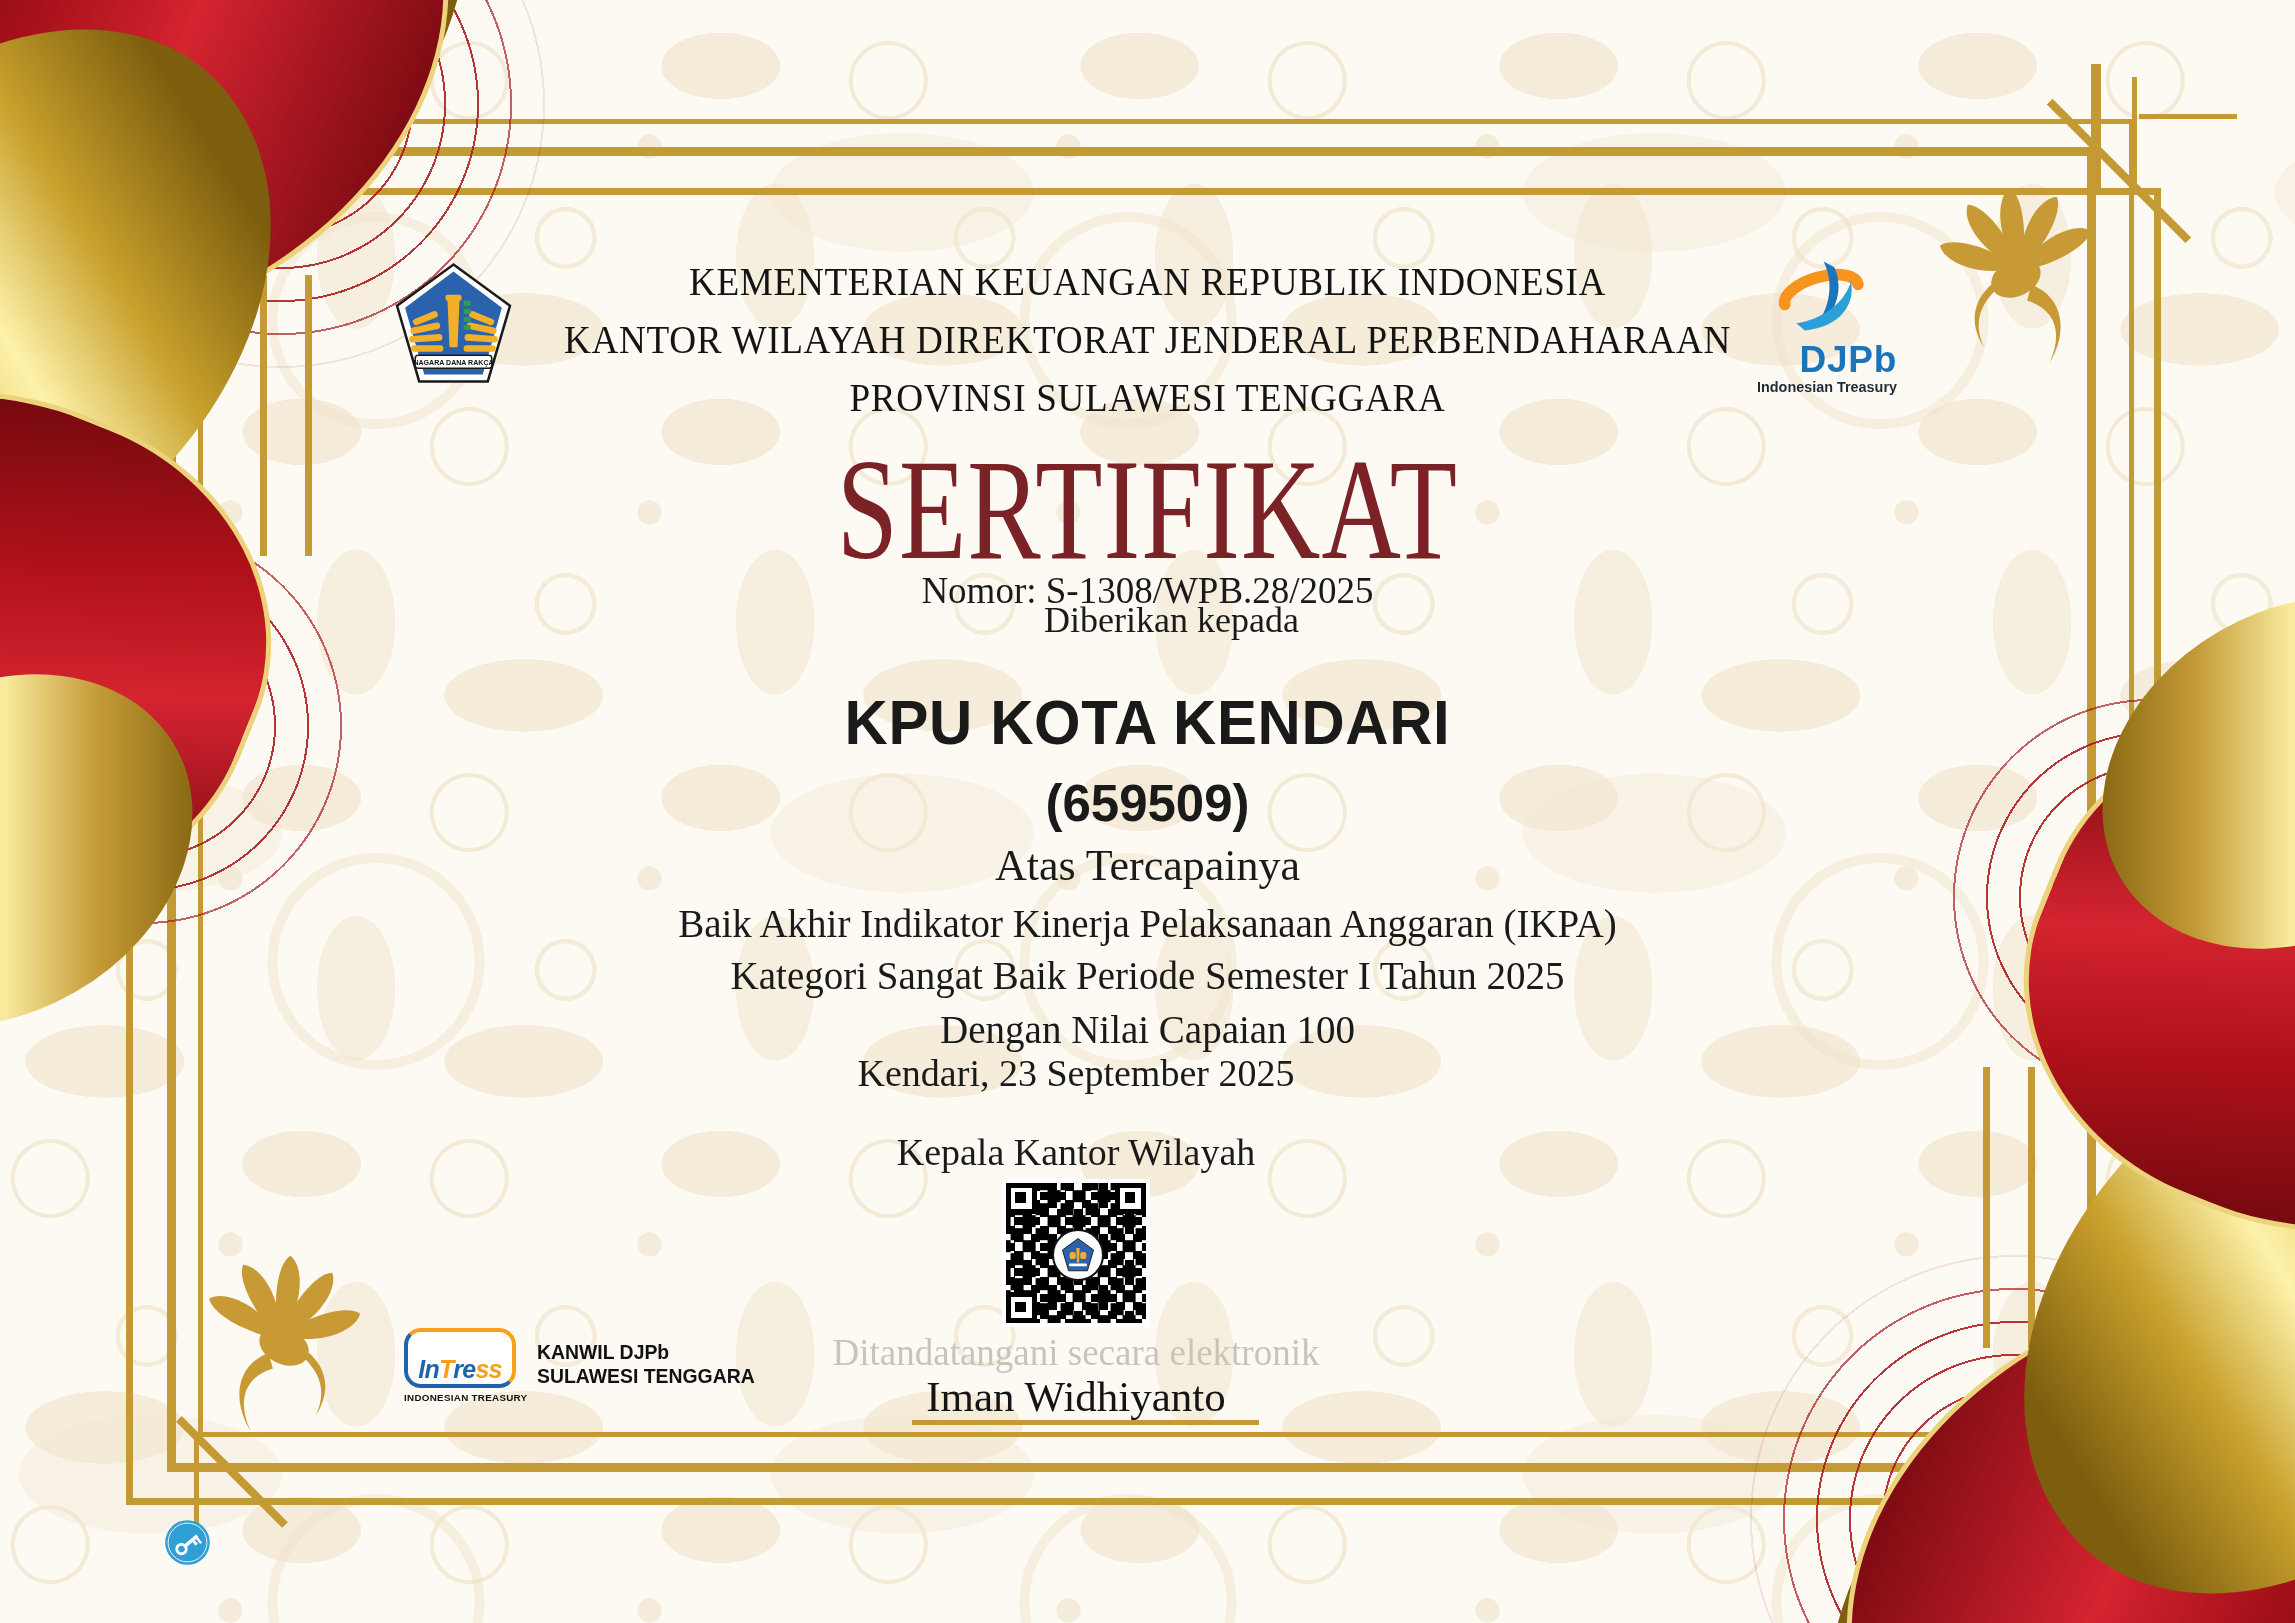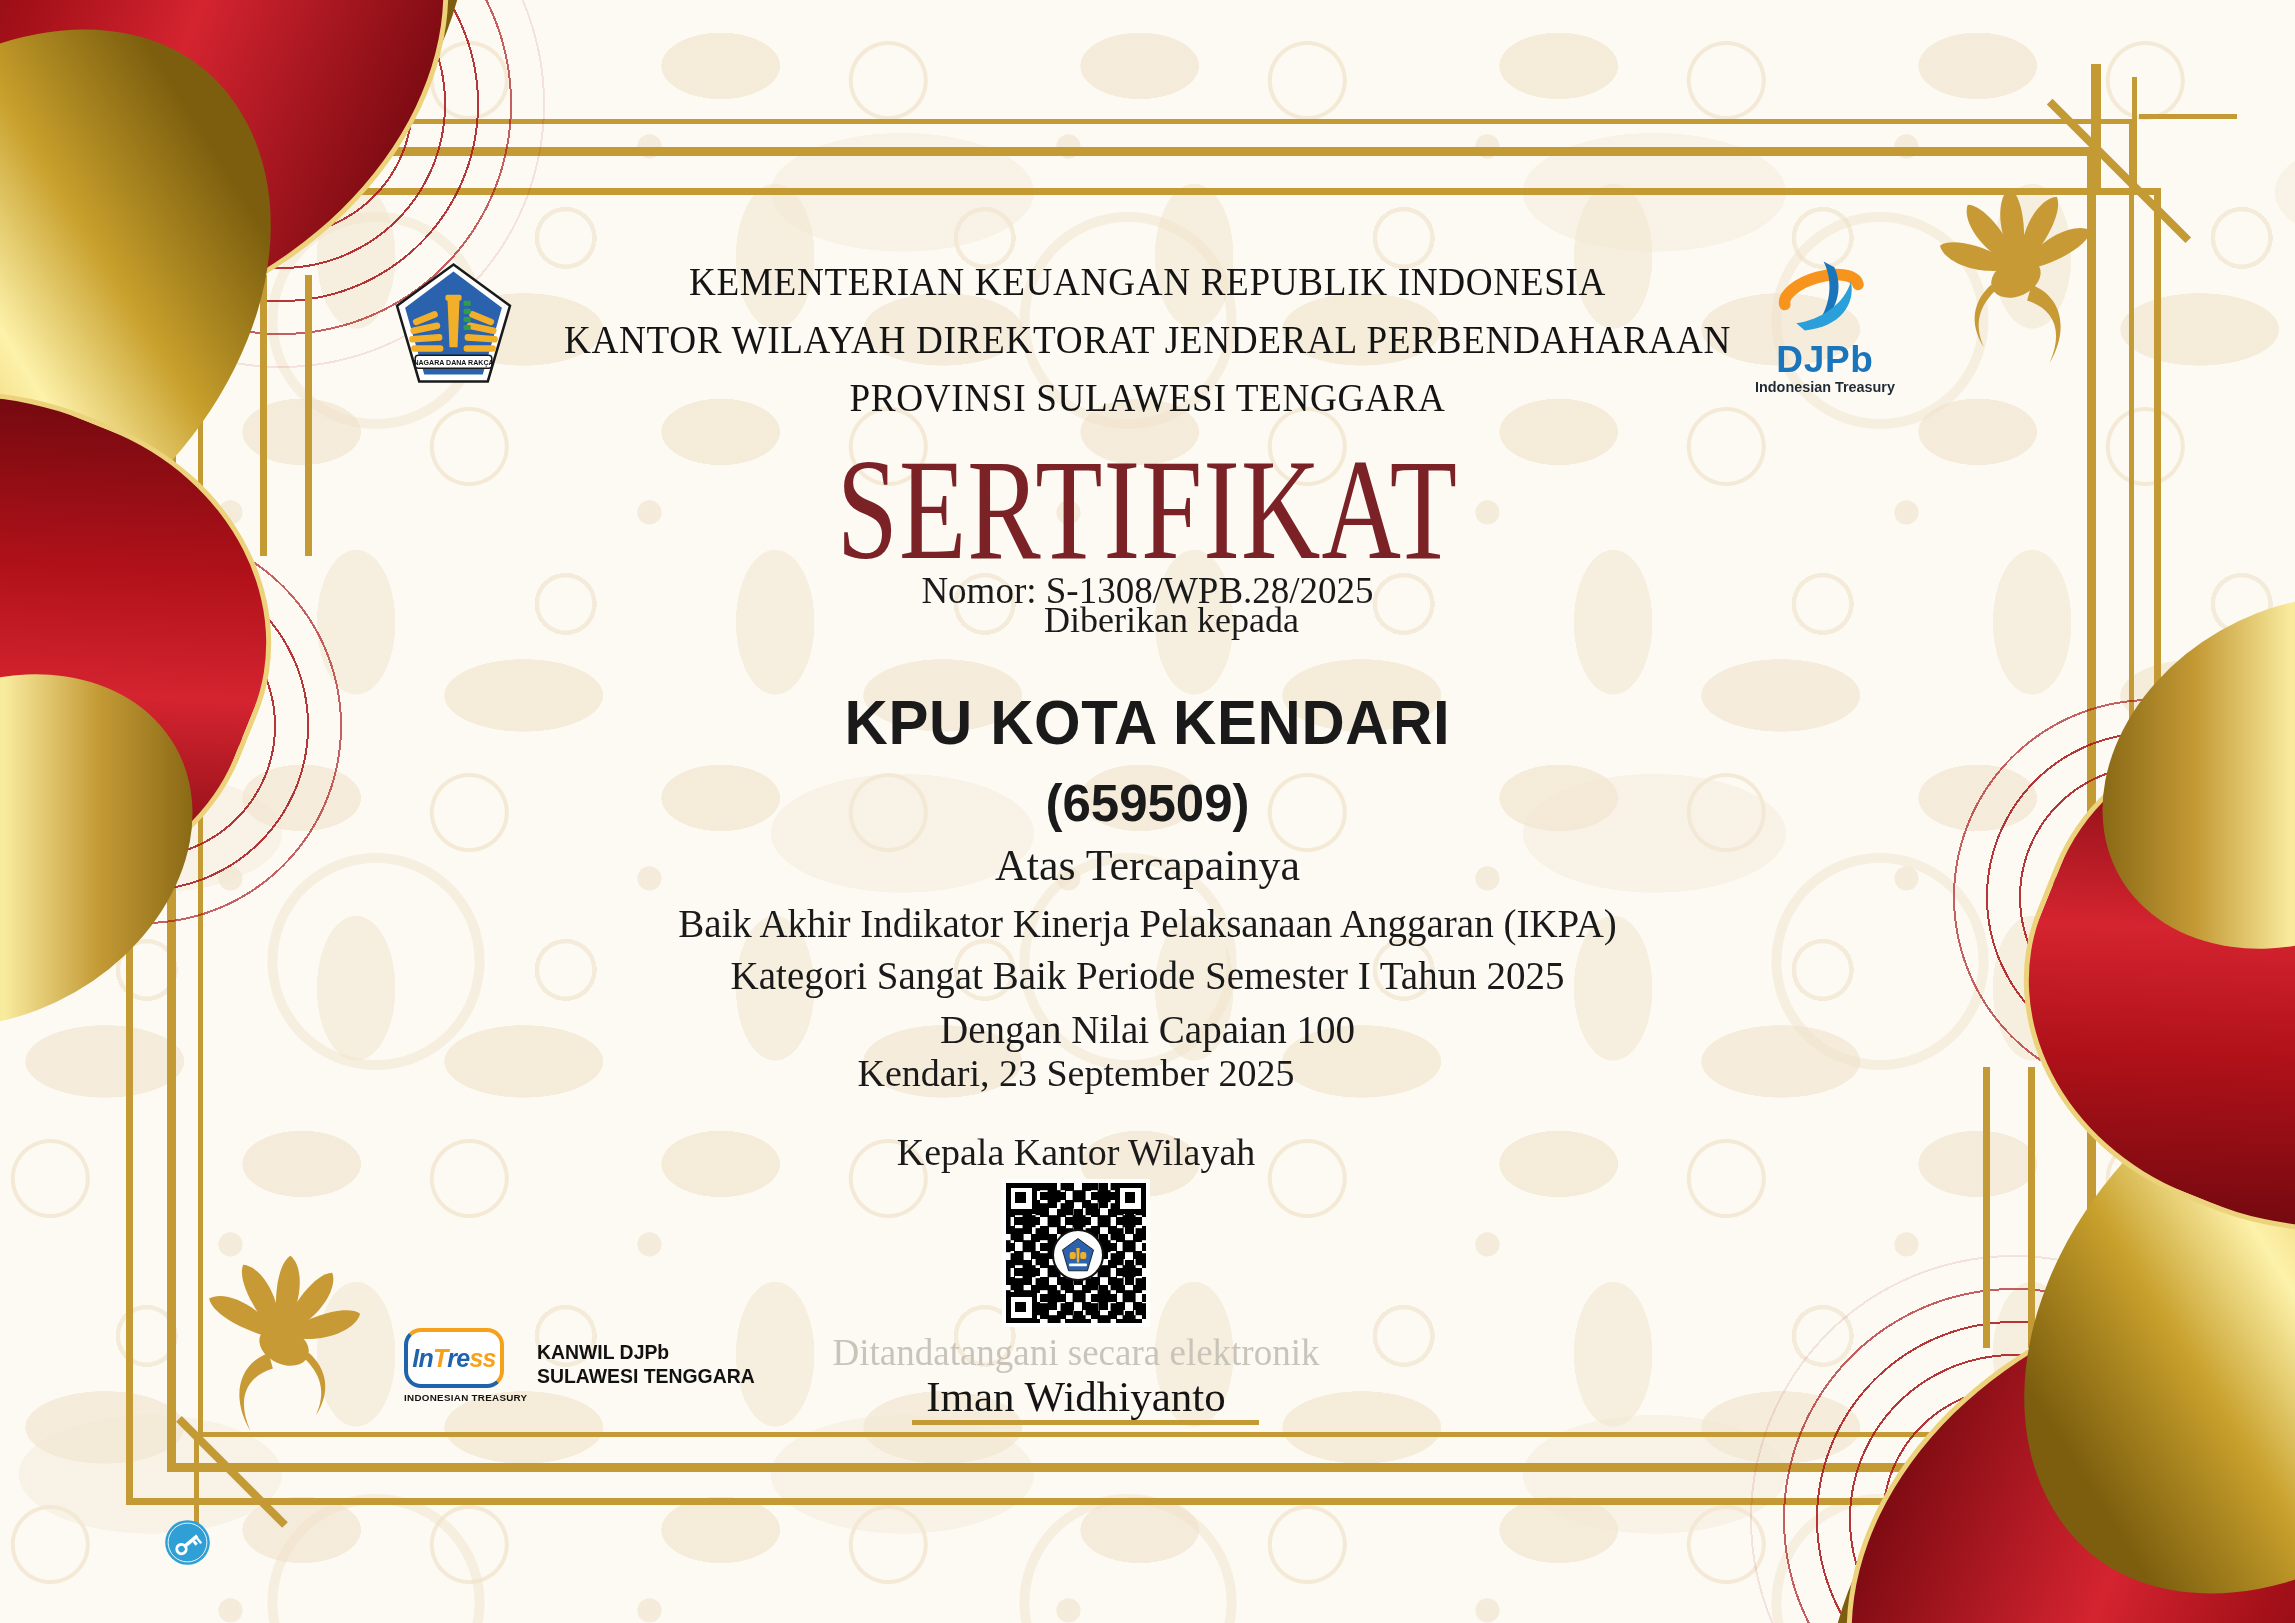--- a/index.html
+++ b/index.html
@@ -54,21 +54,21 @@
     mask:radial-gradient(circle, #000 58%, transparent 71%);}
   .rings.a{left:13px;top:-164px;width:536px;height:536px;}
   .rings.b{left:-85px;top:497px;width:458px;height:458px;}
   .vbar{position:absolute;width:6.5px;background:#c49a35;}
 
   
   .flower{position:absolute;z-index:3;}
 
   
   .kemenkeu-logo{position:absolute;left:393px;top:262px;width:121px;height:128px;z-index:5;}
-  .djpb-logo{position:absolute;left:1753px;top:260px;width:144px;height:145px;z-index:5;text-align:center;}
+  .djpb-logo{position:absolute;left:1753px;top:260px;width:144px;height:145px;z-index:5;text-align:right;}
   .djpb-abbr{font-family:"Liberation Sans",sans-serif;font-weight:bold;font-size:37px;color:#1b75bb;letter-spacing:0.7px;line-height:37px;}
   .djpb-cap{font-family:"Liberation Sans",sans-serif;font-weight:bold;font-size:14.4px;color:#1f2a35;line-height:19.6px;}
   .hdr{position:absolute;left:0;width:100%;text-align:center;z-index:5;color:#141414;
     font-size:40px;line-height:58px;transform:scaleX(.93);letter-spacing:0.7px;}
   .hdr-block{top:253px;}
 
   
   .ctext{position:absolute;left:0;width:100%;text-align:center;z-index:5;color:#1a1a1a;}
   .title{top:434px;font-size:143px;line-height:152px;color:#7b2227;transform:scaleX(.77);letter-spacing:1.3px;}
   .nomor{top:567px;font-size:37px;line-height:47px;}
@@ -93,21 +93,21 @@
   .finder{position:absolute;width:31px;height:31px;border:5.9px solid #000;background:#fff;box-sizing:border-box;}
   .finder::after{content:"";position:absolute;left:4.6px;top:4.6px;width:10.5px;height:10.5px;background:#000;}
   .f-tl{left:3.9px;top:3.9px;} .f-tr{right:3.9px;top:3.9px;} .f-bl{left:3.9px;bottom:3.9px;}
   .qr-badge{position:absolute;left:50%;top:50%;width:48px;height:48px;margin:-24px 0 0 -24px;background:#fff;border:2px solid #111;border-radius:50%;display:flex;align-items:center;justify-content:center;}
   .esign{position:absolute;left:0;width:100%;top:1332px;font-size:37px;line-height:42px;color:#c9c4ba;}
   .sname{position:absolute;left:0;width:100%;top:1372px;font-size:43px;line-height:50px;color:#141414;}
   .sline{position:absolute;left:50%;top:1420px;width:347px;height:4.6px;margin-left:-164px;background:#c49a35;}
 
   
   .intress-wrap{position:absolute;left:404px;top:1328px;z-index:5;display:flex;gap:9.2px;}
-  .intress-box{width:100px;height:60px;border:4.6px solid;border-color:#f7a11a #f7a11a #1f63ad #1f63ad;border-radius:17px;box-sizing:border-box;display:flex;align-items:center;justify-content:center;background:#fff;}
+  .intress-box{width:112px;height:60px;border:4.6px solid;border-color:#f7a11a #f7a11a #1f63ad #1f63ad;border-radius:17px;box-sizing:border-box;display:flex;align-items:flex-end;justify-content:center;background:#fff;}
   .intress-word{font-family:"Liberation Sans",sans-serif;font-weight:bold;font-style:italic;font-size:25px;letter-spacing:-0.7px;}
   .in-b{color:#1f63ad;} .in-o{color:#f7a11a;}
   .intress-cap{font-family:"Liberation Sans",sans-serif;font-weight:bold;font-size:9.8px;color:#111;text-align:center;margin-top:3.9px;letter-spacing:0.3px;}
   .kanwil{font-family:"Liberation Sans",sans-serif;font-weight:bold;font-size:20px;line-height:24px;color:#111;margin-top:11.8px;transform:scaleX(.97);transform-origin:left;}
 
   .key-icon{position:absolute;left:164px;top:1519px;width:47px;height:47px;z-index:5;}
 </style>
 </head>
 <body>
 

